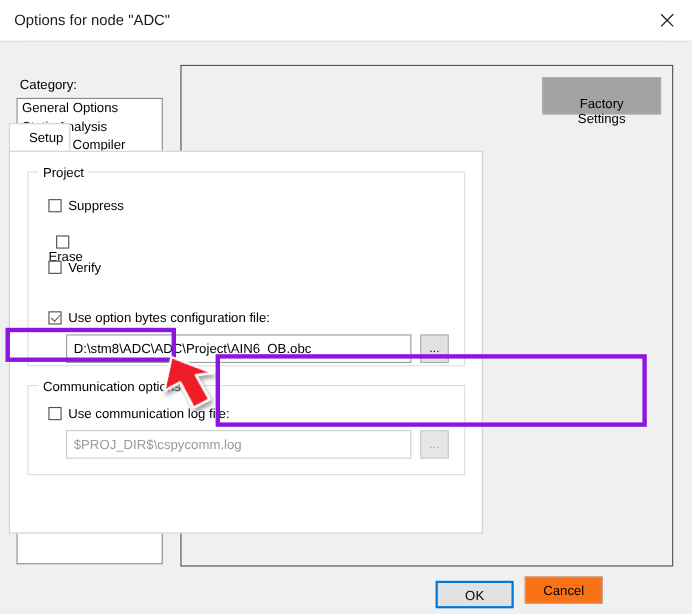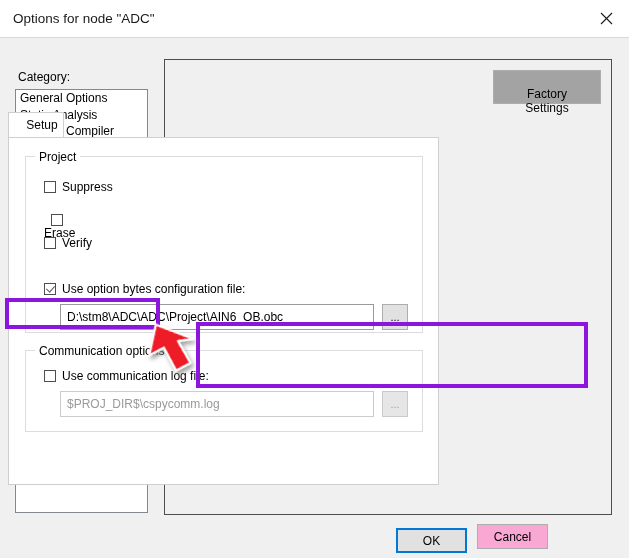--- a/index.html
+++ b/index.html
@@ -273,21 +273,21 @@
     color: #000;
     cursor: pointer;
     padding: 0;
   }
   #cancel-btn {
     position: absolute;
     left: 477px;
     top: 486px;
     width: 71px;
     height: 25px;
-    background: #f9a8d4;
+    background: #f97316;
     border: 1px solid #adadad;
     box-sizing: border-box;
     font-family: "Liberation Sans", sans-serif;
     font-size: 12px;
     color: #000;
     cursor: pointer;
     padding: 0;
   }
 
   

